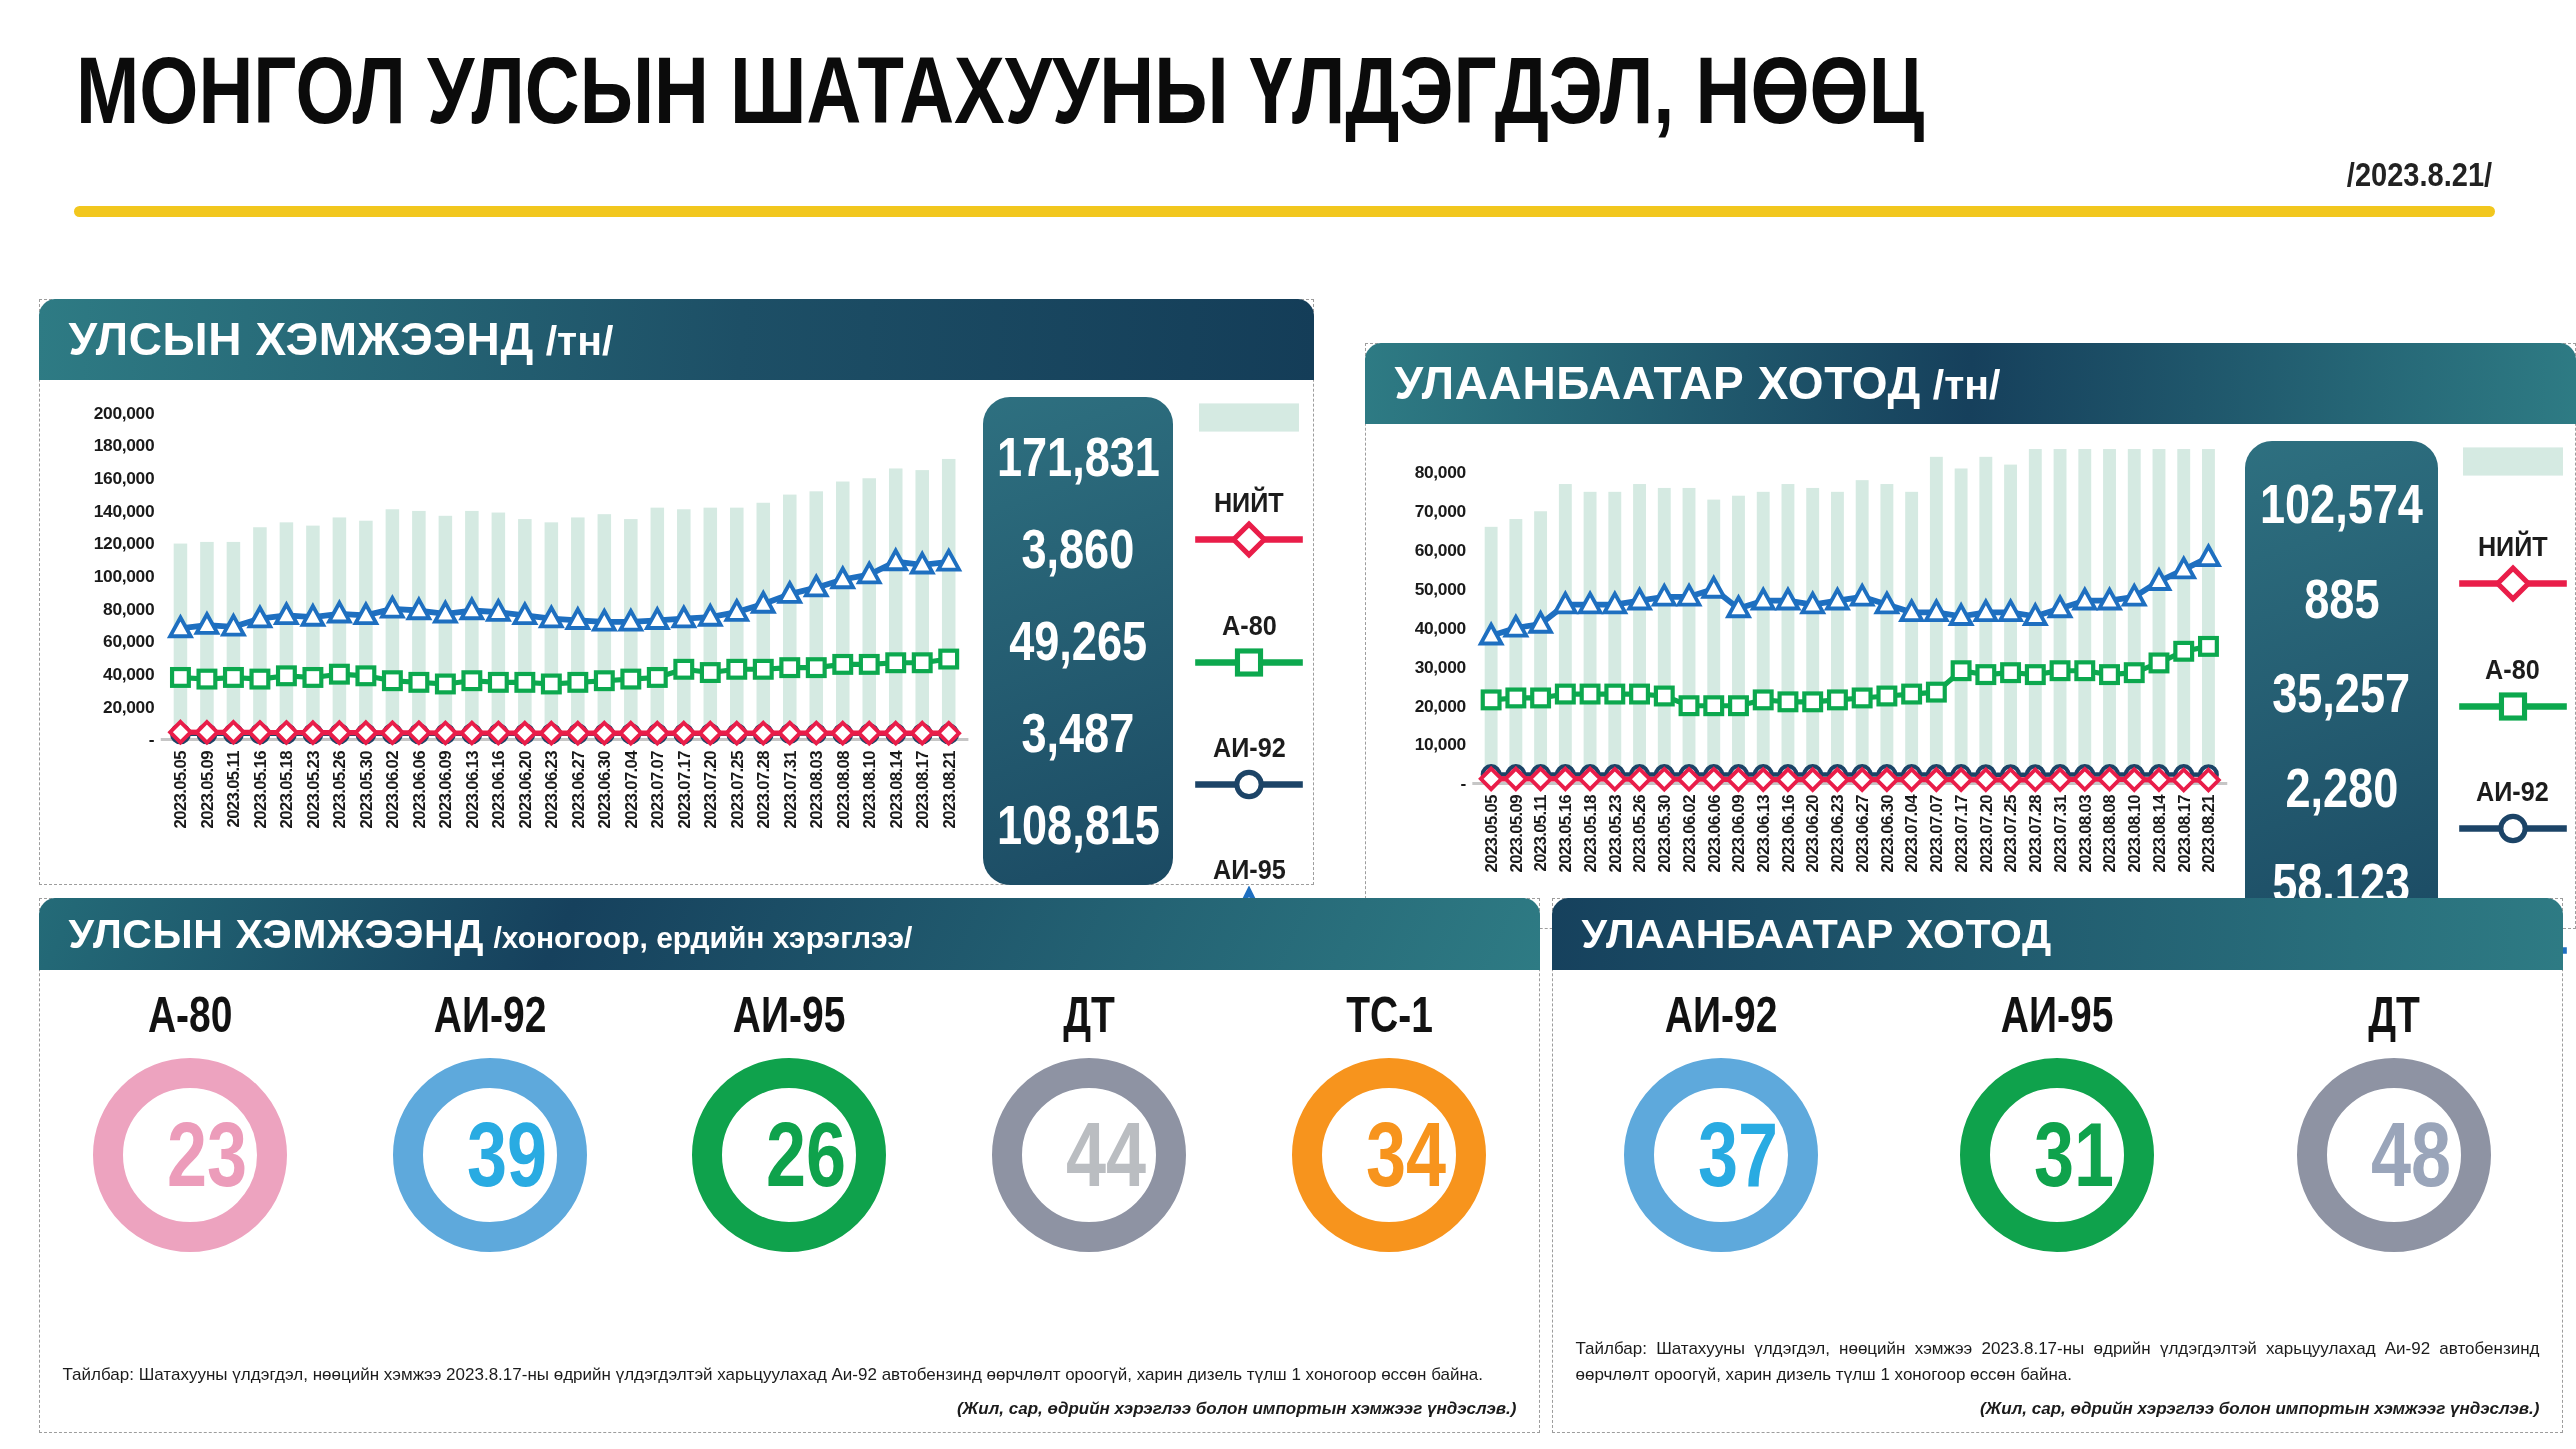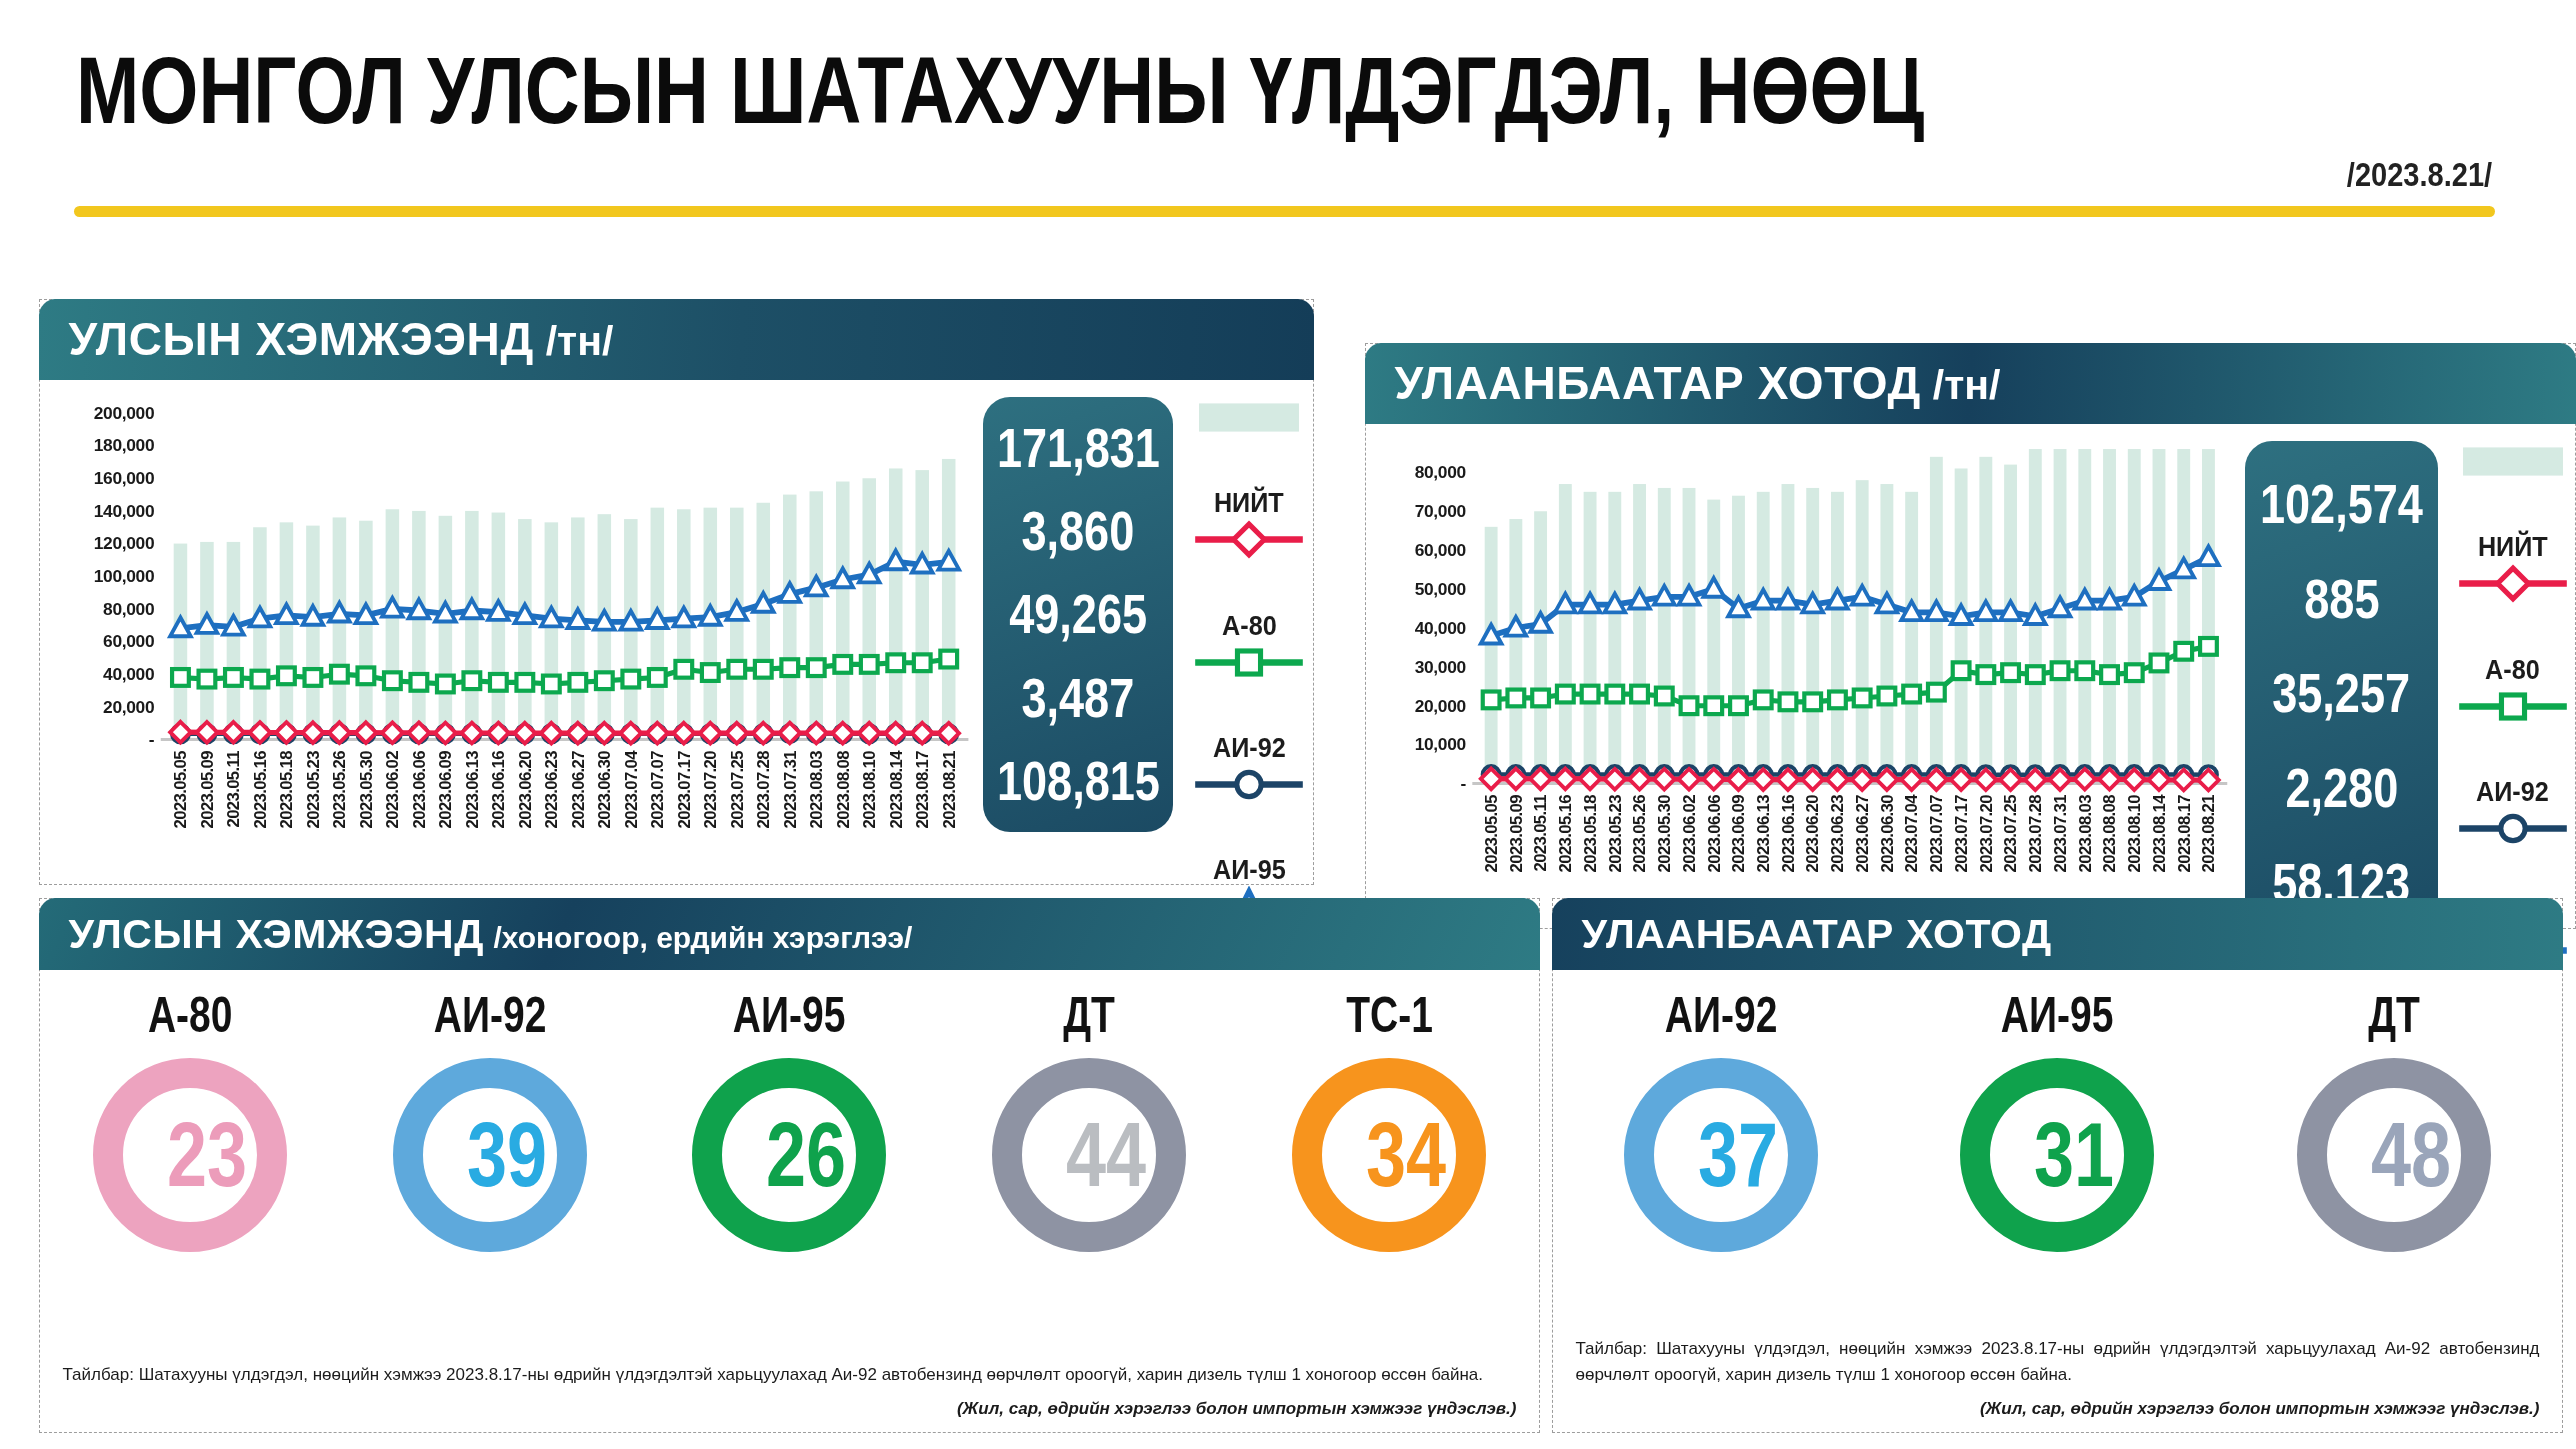--- a/index.html
+++ b/index.html
@@ -279,21 +279,21 @@
         <text x="1102.5" y="573" text-anchor="end" font-size="26" font-weight="700" fill="#1a1a1a" letter-spacing="-1" transform="rotate(-90 1102.5 573)">2023.07.28</text>
         <text x="1143.6333333333332" y="573" text-anchor="end" font-size="26" font-weight="700" fill="#1a1a1a" letter-spacing="-1" transform="rotate(-90 1143.6333333333332 573)">2023.07.31</text>
         <text x="1184.7666666666667" y="573" text-anchor="end" font-size="26" font-weight="700" fill="#1a1a1a" letter-spacing="-1" transform="rotate(-90 1184.7666666666667 573)">2023.08.03</text>
         <text x="1225.9" y="573" text-anchor="end" font-size="26" font-weight="700" fill="#1a1a1a" letter-spacing="-1" transform="rotate(-90 1225.9 573)">2023.08.08</text>
         <text x="1267.0333333333333" y="573" text-anchor="end" font-size="26" font-weight="700" fill="#1a1a1a" letter-spacing="-1" transform="rotate(-90 1267.0333333333333 573)">2023.08.10</text>
         <text x="1308.1666666666667" y="573" text-anchor="end" font-size="26" font-weight="700" fill="#1a1a1a" letter-spacing="-1" transform="rotate(-90 1308.1666666666667 573)">2023.08.14</text>
         <text x="1349.3" y="573" text-anchor="end" font-size="26" font-weight="700" fill="#1a1a1a" letter-spacing="-1" transform="rotate(-90 1349.3 573)">2023.08.17</text>
         <text x="1390.4333333333334" y="573" text-anchor="end" font-size="26" font-weight="700" fill="#1a1a1a" letter-spacing="-1" transform="rotate(-90 1390.4333333333334 573)">2023.08.21</text>
       </g>
     </svg>
-  <div class="value-box" style="left:943px;top:97px;width:190px;height:435px;">
+  <div class="value-box" style="left:943px;top:97px;width:190px;height:488px;">
       <div class="num">171,831</div>
       <div class="num">3,860</div>
       <div class="num">49,265</div>
       <div class="num">3,487</div>
       <div class="num">108,815</div>
     </div>
   <div class="legend" style="left:1148px;top:97px;width:122px;height:438px;">
       <div class="legend-item">
         <svg width="116" height="41" viewBox="0 0 180 64">
           <rect x="12" y="10" width="156" height="44" fill="#d5eae2"></rect>

